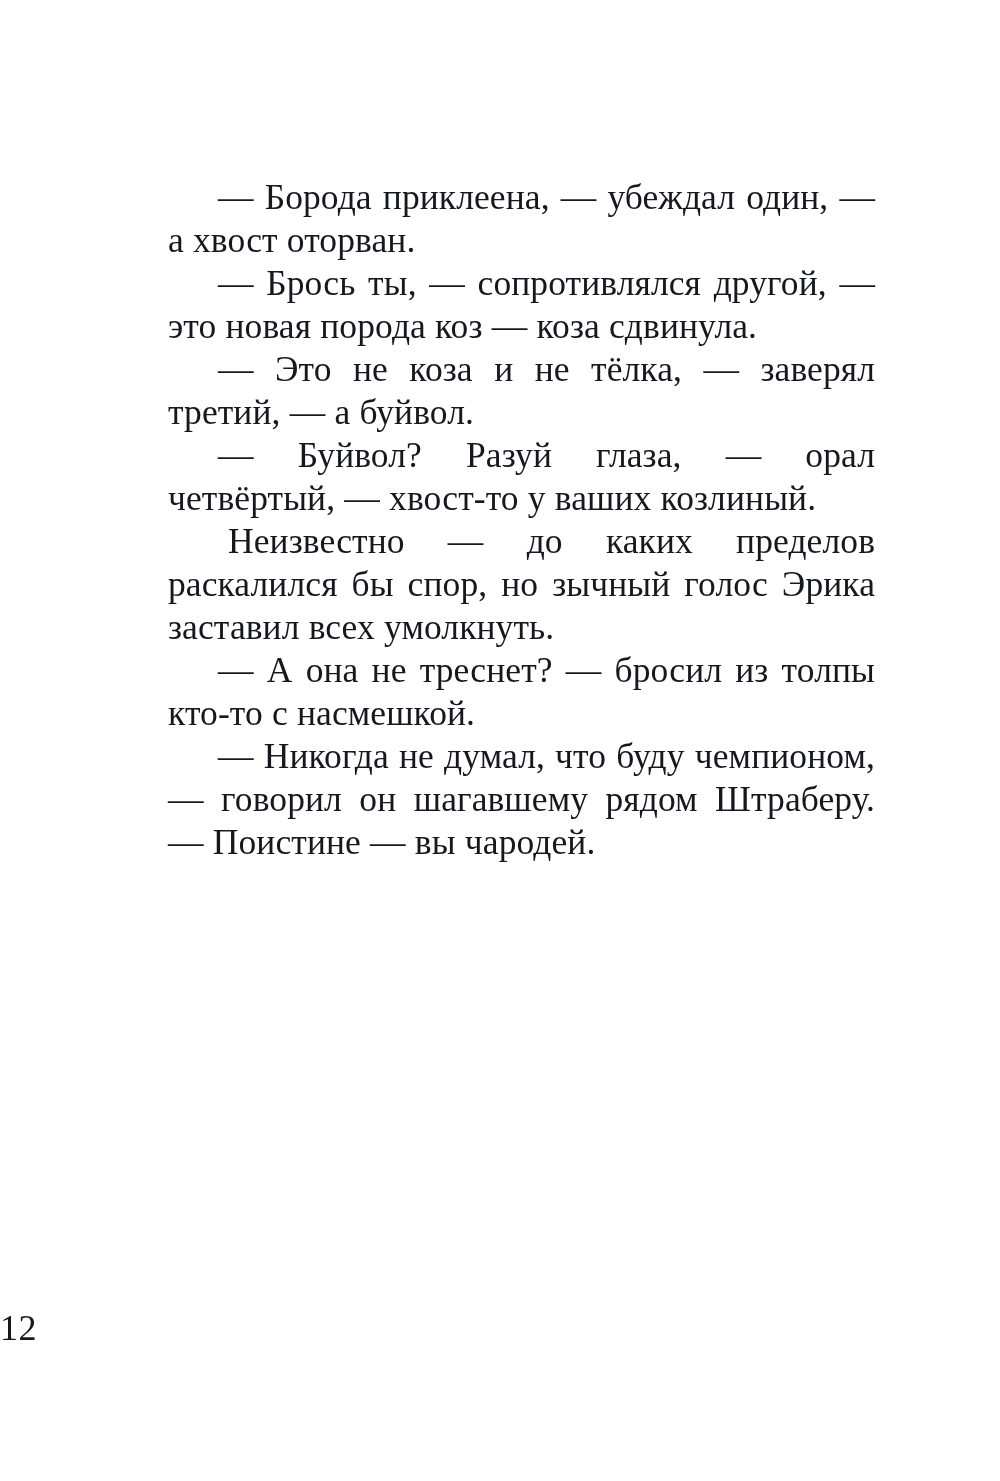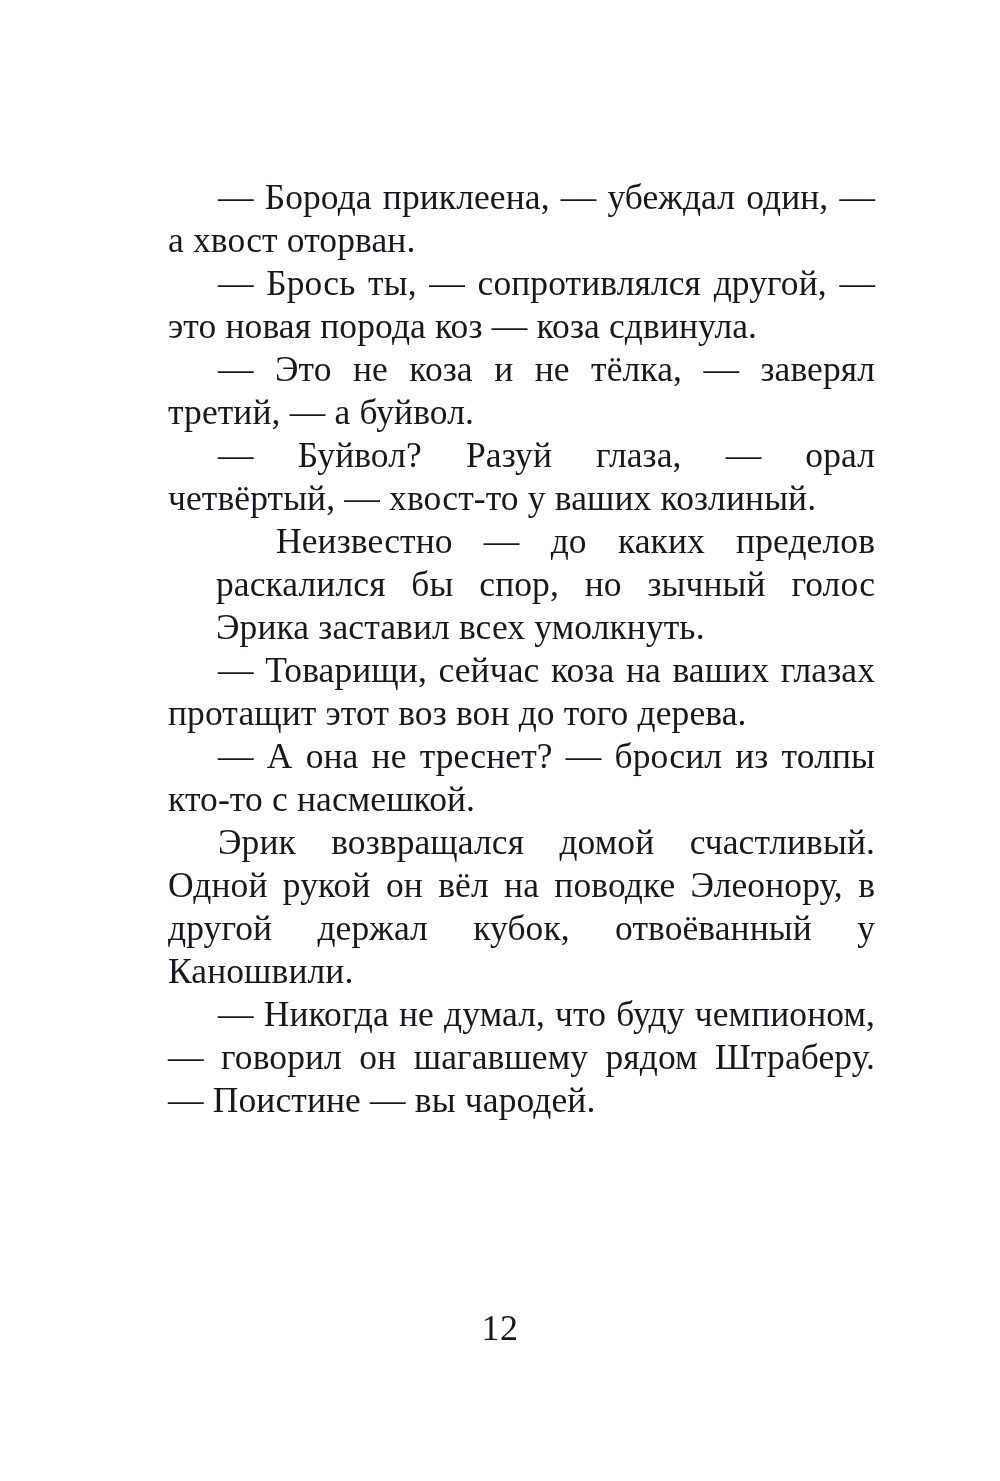--- a/index.html
+++ b/index.html
@@ -41,54 +41,50 @@
     text-indent: 50px;
     hyphens: manual;
     -webkit-hyphens: manual;
     word-spacing: 0.005em;
     letter-spacing: 0.1px;
   }
 
   
   .para.deep-indent {
     text-indent: 60px;
-    margin-left: 48px;
   }
 
   
   .para:last-child {
     margin-bottom: 1px;
   }
 
   .folio {
     position: absolute;
     left: 0;
     right: 0;
     top: 1306px;
-    text-align: center;
     font-size: 36px;
     line-height: 44px;
     color: #17171f;
     letter-spacing: 0.5px;
   }
 </style>
 </head>
 <body>
 
 <div class="page">
 
   <div class="text-block">
 
     <p class="para">— Борода приклеена, — убеждал один, — а хвост оторван.</p>
     <p class="para">— Брось ты, — сопротивлялся другой, — это новая порода коз — коза сдвинула.</p>
     <p class="para">— Это не коза и не тёлка, — заверял третий, — а буйвол.</p>
     <p class="para">— Буйвол? Разуй глаза, — орал четвёртый, — хвост-то у ваших козлиный.</p>
     <p class="para deep-indent">Неизвестно — до каких пределов раскалился бы спор, но зычный голос Эрика заставил всех умолкнуть.</p>
-    <p class="para">— Товарищи, сейчас коза на ваших глазах протащит этот воз вон до того дерева.</p>
     <p class="para">— А она не треснет? — бросил из толпы кто-то с насмешкой.</p>
-    <p class="para">Эрик возвращался домой счастливый. Одной рукой он вёл на поводке Элеонору, в другой держал кубок, отвоёванный у Каношвили.</p>
     <p class="para">— Никогда не думал, что буду чемпионом, — говорил он шагавшему рядом Штраберу. — Поистине — вы чародей.</p>
 
   </div>
 
   <div class="folio">12</div>
 
 </div>
 
 </body></html>

